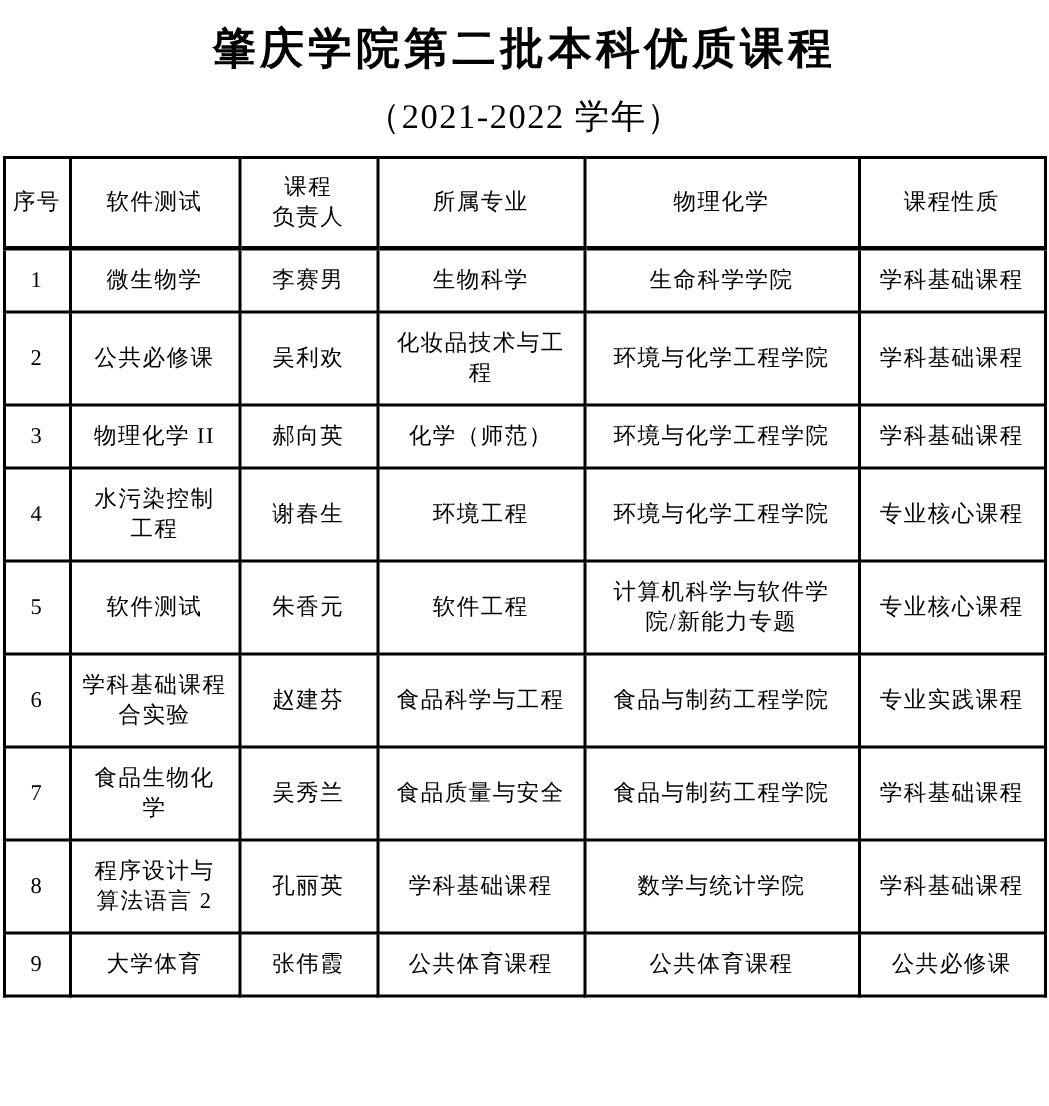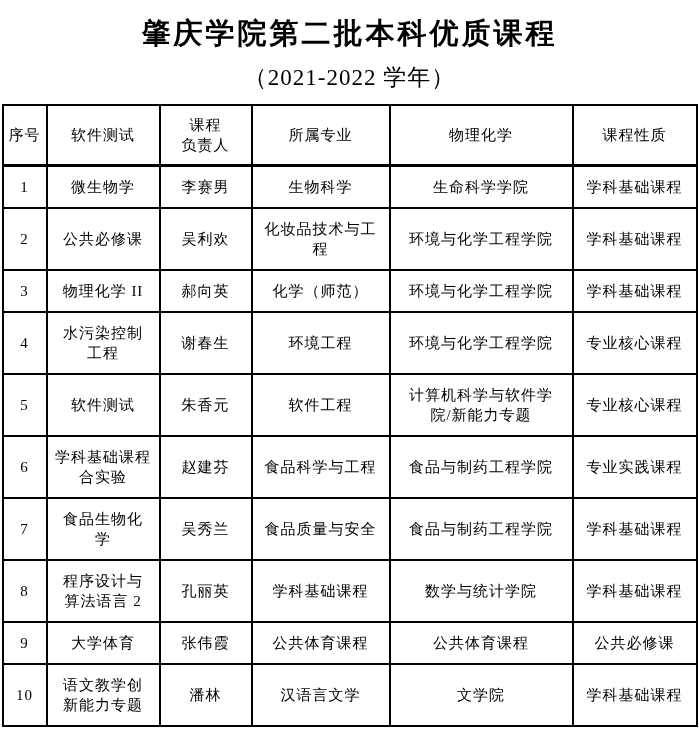--- a/index.html
+++ b/index.html
@@ -160,23 +160,14 @@
     <td>学科基础课程</td>
   </tr>
       <tr>
     <td>9</td>
     <td>大学体育</td>
     <td>张伟霞</td>
     <td>公共体育课程</td>
     <td>公共体育课程</td>
     <td>公共必修课</td>
   </tr>
-      <tr>
-    <td>10</td>
-    <td>语文教学创
-新能力专题</td>
-    <td>潘林</td>
-    <td>汉语言文学</td>
-    <td>文学院</td>
-    <td>学科基础课程</td>
-  </tr>
     </tbody>
 </table>
 
 </body></html>

